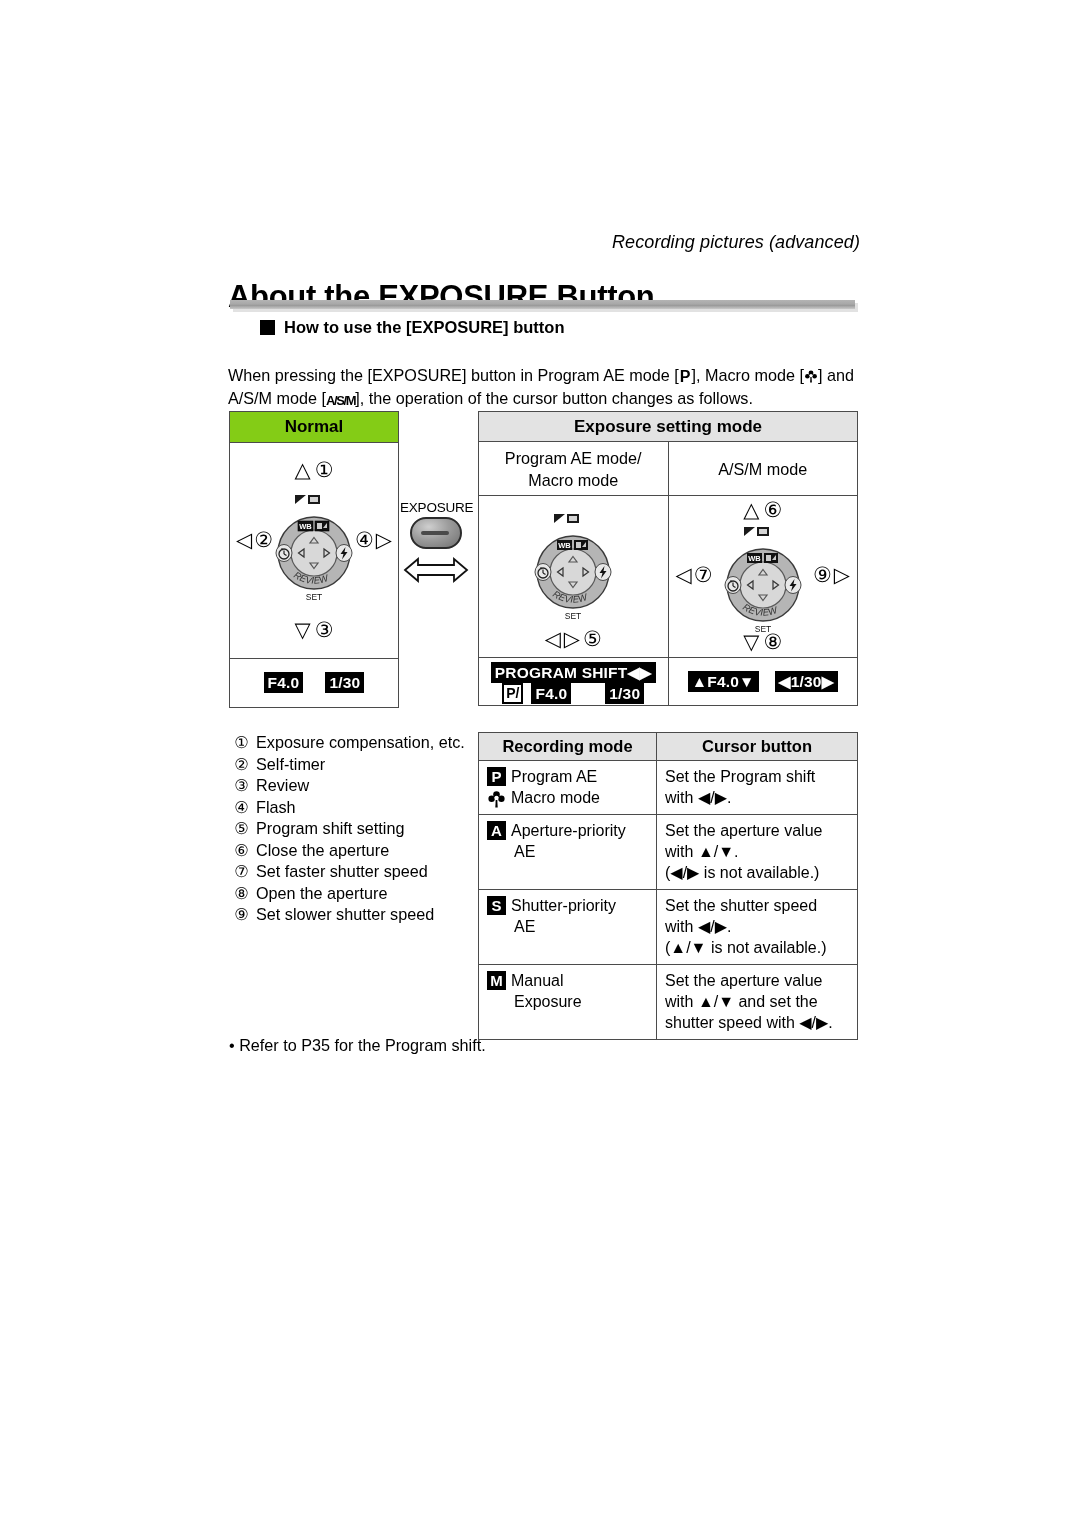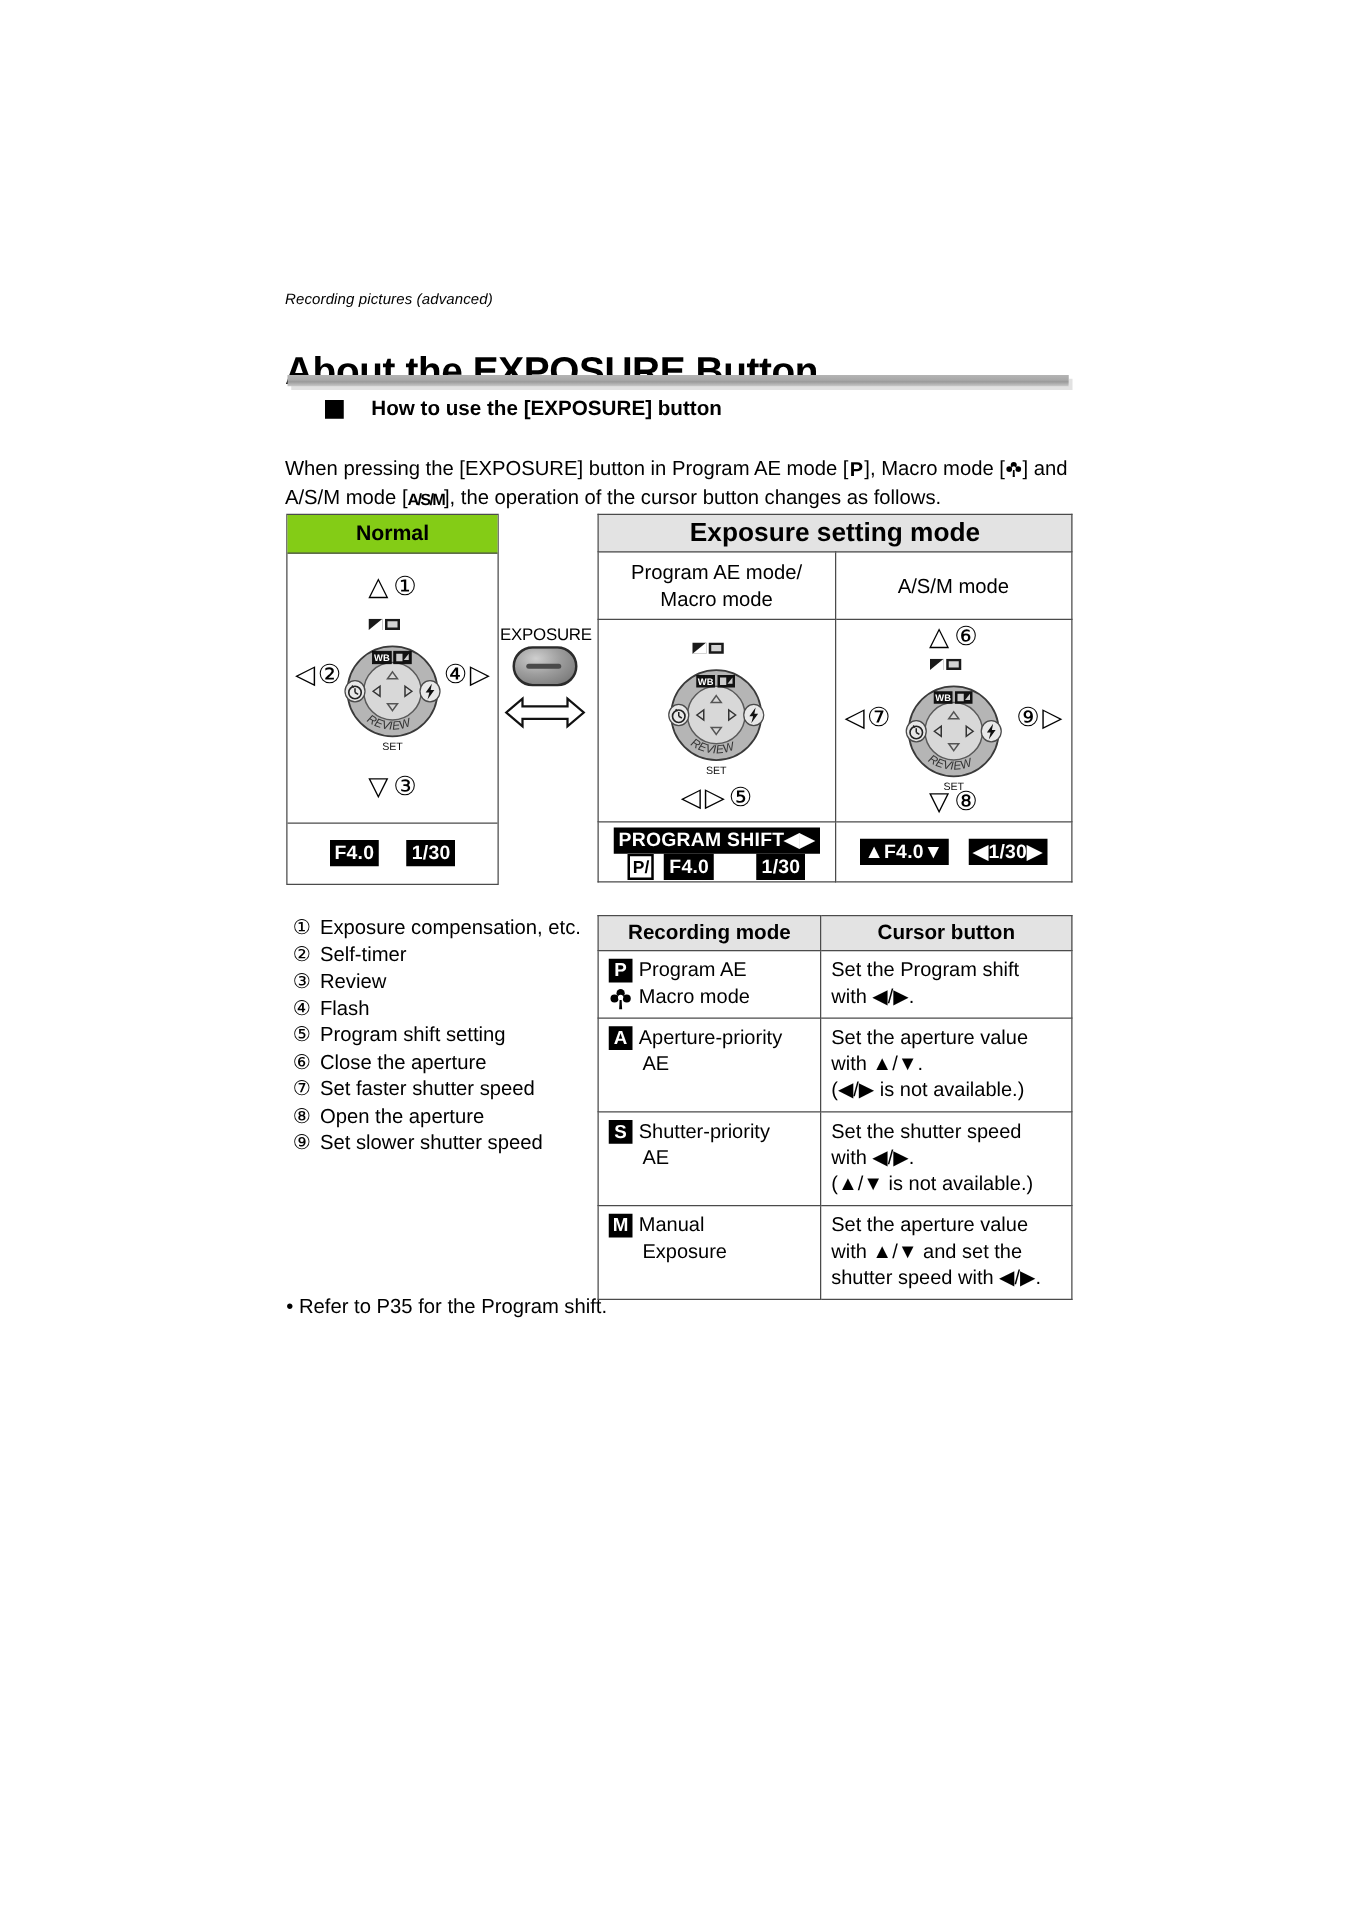--- a/index.html
+++ b/index.html
@@ -22,23 +22,23 @@
     width: 1080px;
     height: 1526px;
   }
 
   
   .running-head {
     position: absolute;
     left: 228px;
     top: 232px;
     width: 632px;
-    text-align: left;
+    text-align: right;
     font-style: italic;
-    font-size: 12px;
+    font-size: 18px;
     letter-spacing: 0.1px;
   }
 
   
   .page-title {
     position: absolute;
     left: 228px;
     top: 258px;
     font-size: 31px;
     font-weight: bold;
@@ -57,21 +57,21 @@
 
   
   .subhead {
     position: absolute;
     left: 228px;
     top: 318px;
     font-size: 16.5px;
     font-weight: bold;
     display: flex;
     align-items: center;
-    gap: 22px;
+    gap: 9px;
     padding-left: 32px;
   }
   .subhead-bullet {
     width: 15px;
     height: 15px;
     background: #000;
     display: inline-block;
   }
 
   
@@ -180,21 +180,21 @@
     border-collapse: collapse;
     table-layout: fixed;
   }
   .es-table td, .es-table th {
     border: 1.6px solid #4b4b4b;
     box-sizing: border-box;
   }
   .es-head {
     background: #e3e3e3;
     font-weight: bold;
-    font-size: 21px;
+    font-size: 17px;
     height: 30px;
     text-align: center;
   }
   .es-sub {
     height: 54px;
     text-align: center;
     font-size: 16.2px;
     line-height: 22px;
     font-weight: normal;
   }

